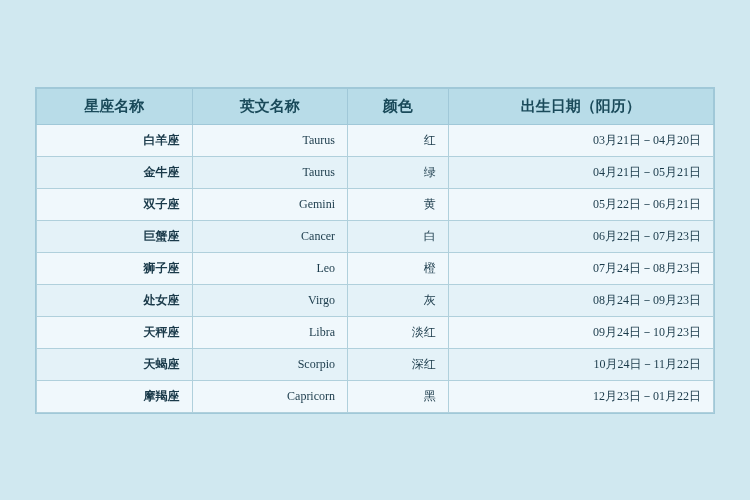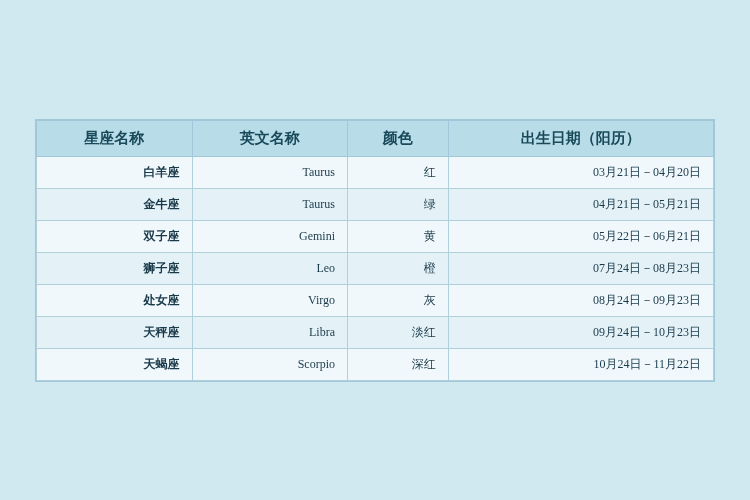--- a/index.html
+++ b/index.html
@@ -91,20 +91,26 @@
           <td>绿</td>
           <td>04月21日－05月21日</td>
         </tr>
         <tr>
           <td>双子座</td>
           <td>Gemini</td>
           <td>黄</td>
           <td>05月22日－06月21日</td>
         </tr>
         <tr>
+          <td>巨蟹座</td>
+          <td>Cancer</td>
+          <td>白</td>
+          <td>06月22日－07月23日</td>
+        </tr>
+        <tr>
           <td>狮子座</td>
           <td>Leo</td>
           <td>橙</td>
           <td>07月24日－08月23日</td>
         </tr>
         <tr>
           <td>处女座</td>
           <td>Virgo</td>
           <td>灰</td>
           <td>08月24日－09月23日</td>
@@ -114,15 +120,21 @@
           <td>Libra</td>
           <td>淡红</td>
           <td>09月24日－10月23日</td>
         </tr>
         <tr>
           <td>天蝎座</td>
           <td>Scorpio</td>
           <td>深红</td>
           <td>10月24日－11月22日</td>
         </tr>
+        <tr>
+          <td>摩羯座</td>
+          <td>Capricorn</td>
+          <td>黑</td>
+          <td>12月23日－01月22日</td>
+        </tr>
       </tbody>
   </table>
 </div>
 
 </body></html>

